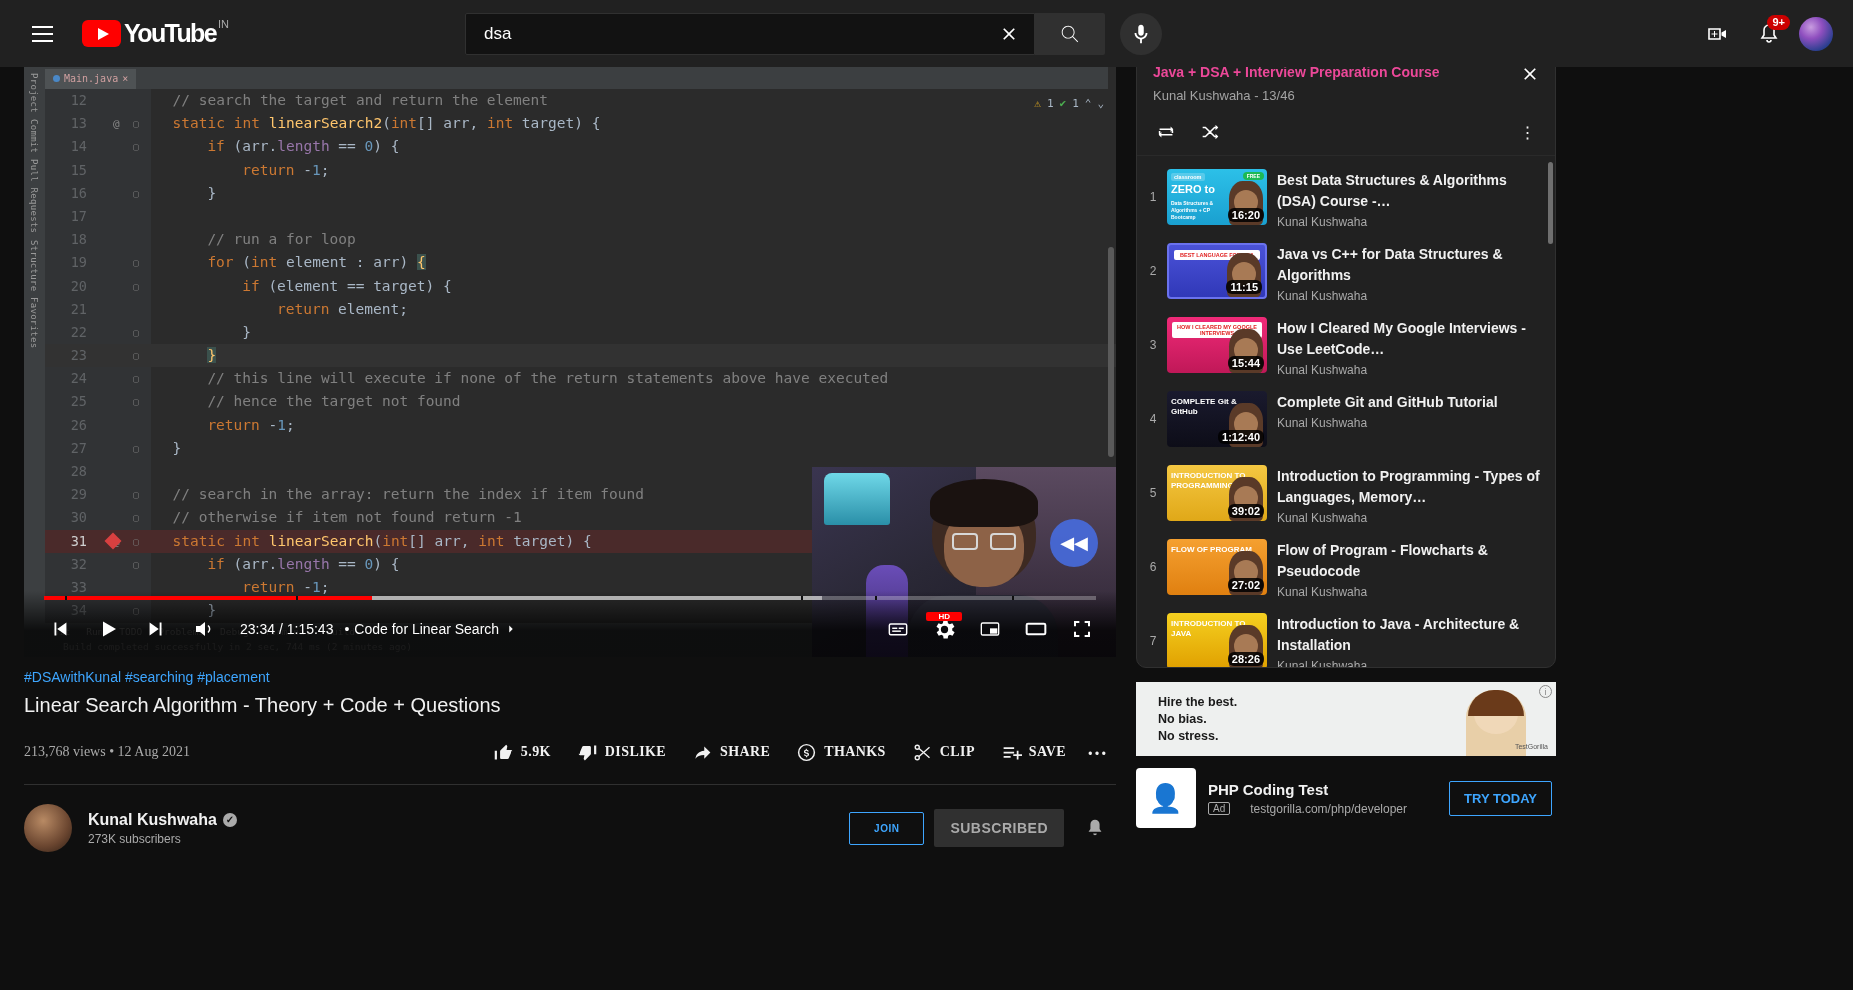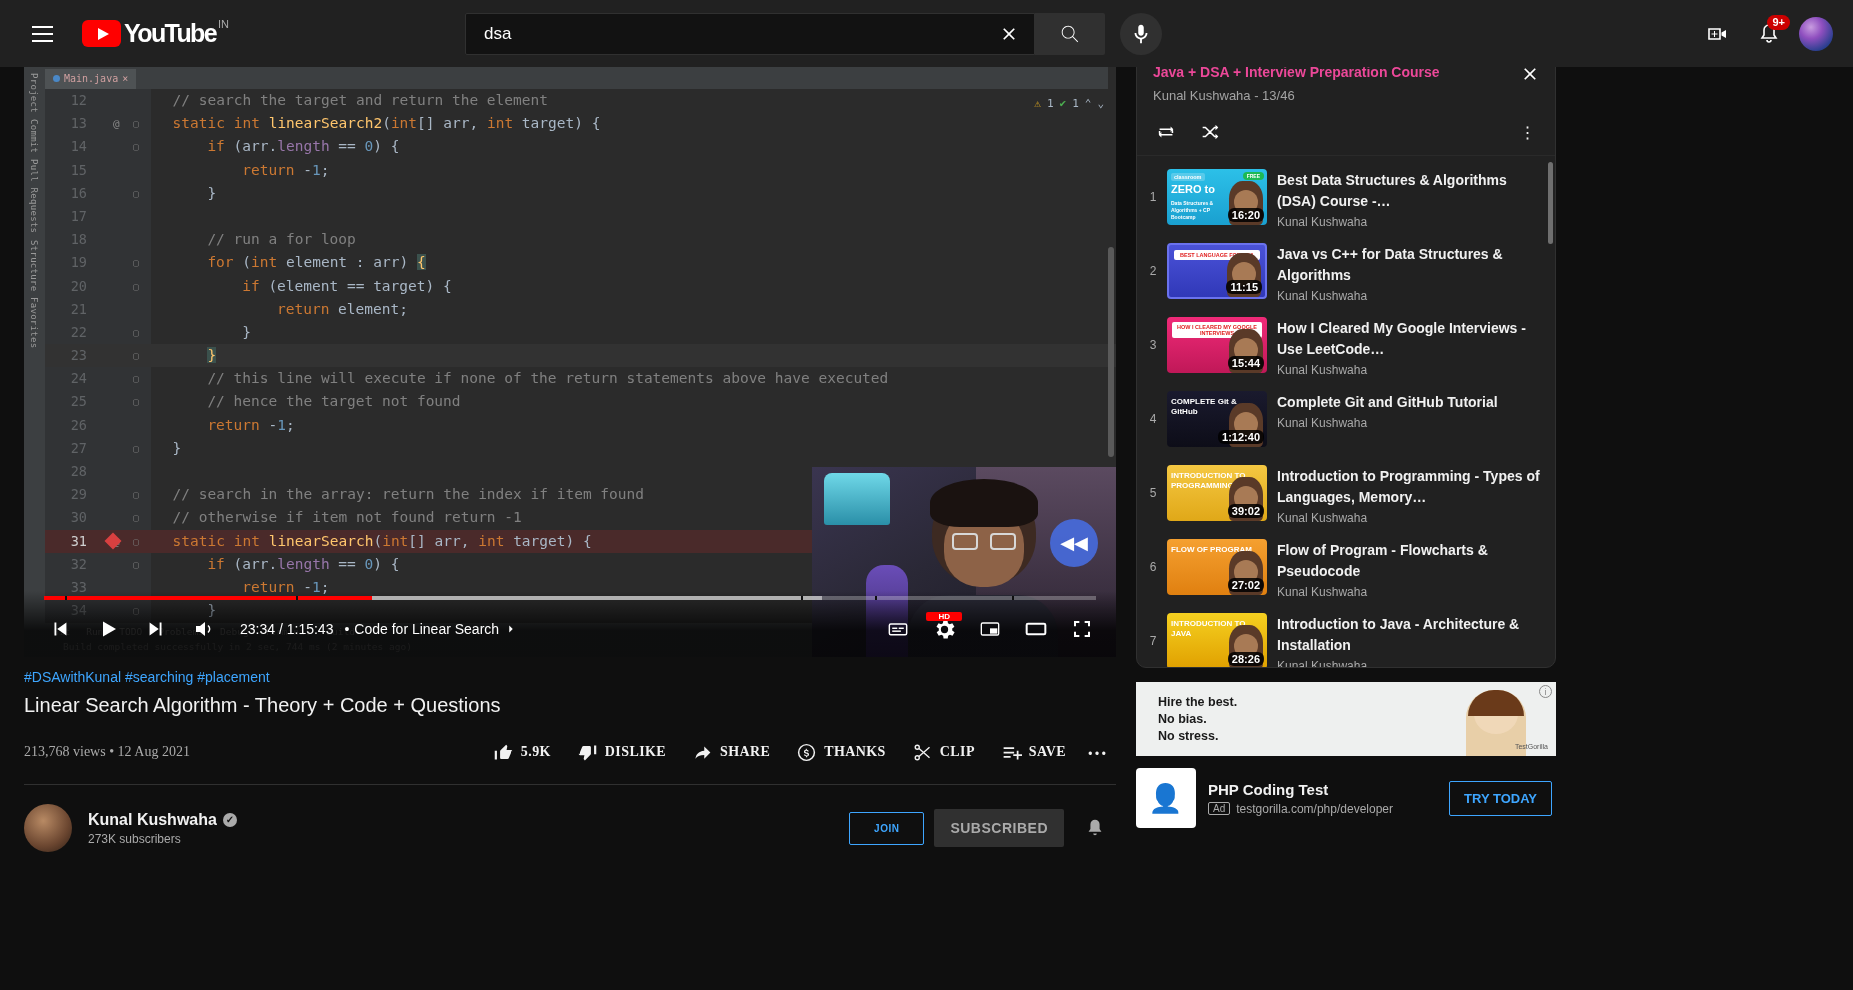--- a/index.html
+++ b/index.html
@@ -258,21 +258,21 @@
              border: 1px solid #888; border-radius: 50%; color: #888; font-size: 9px;
              display: flex; align-items: center; justify-content: center; }
   .adrow { display: flex; align-items: center; padding: 12px 4px 0 0; }
   .ad-thumb { width: 60px; height: 60px; border-radius: 4px; background: #fff;
               flex-shrink: 0; position: relative; overflow: hidden; }
   .ad-thumb .glyph { position: absolute; left: 50%; top: 50%;
                      transform: translate(-50%,-50%); font-size: 28px; color: #222; }
   .ad-txt { margin-left: 12px; flex: 1; }
   .ad-title { font-size: 15px; font-weight: bold; color: #f1f1f1; }
   .ad-src { font-size: 12px; color: #aaa; margin-top: 4px; display: flex;
-            align-items: center; gap: 6px; }
+            align-items: center; gap: 20px; }
   .ad-pill { background: #f1c40f00; border: 1px solid #aaa; color: #aaa; font-size: 10px;
              padding: 0 4px; border-radius: 2px; }
   .ad-cta { border: 1px solid #3ea6ff; color: #3ea6ff; font-size: 13px; font-weight: bold;
             padding: 9px 14px; border-radius: 2px; cursor: pointer; white-space: nowrap; }
 
   svg { display: block; }
 </style>
 </head>
 <body>
 

